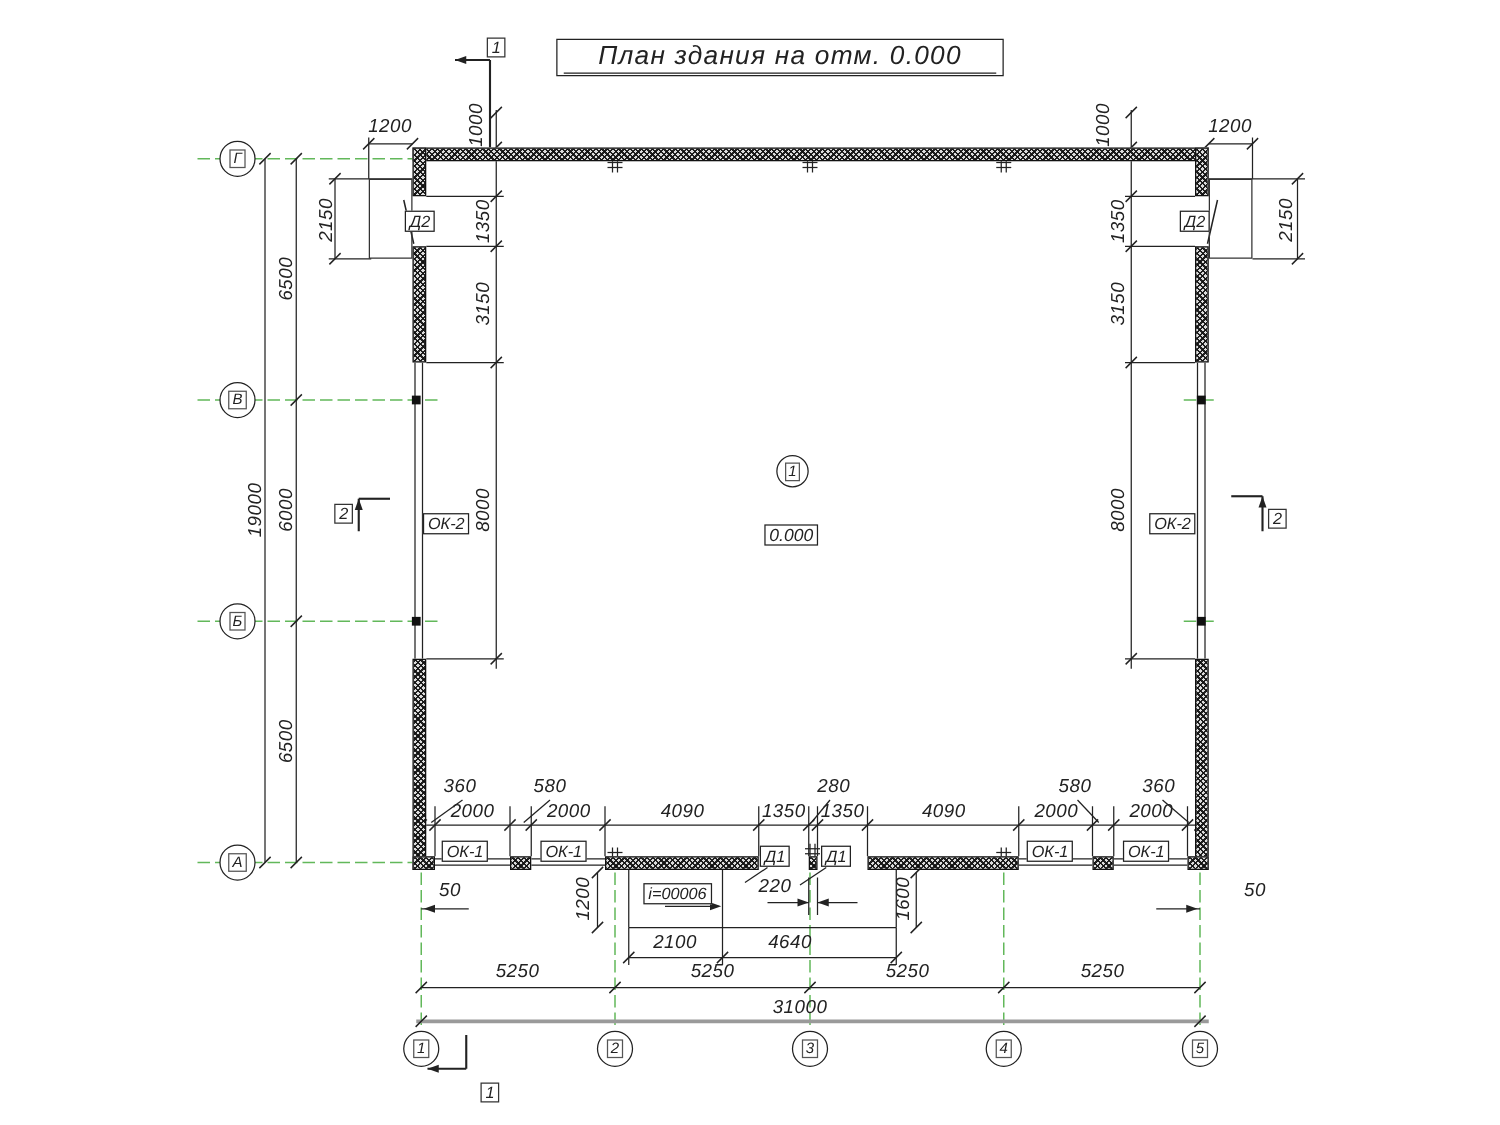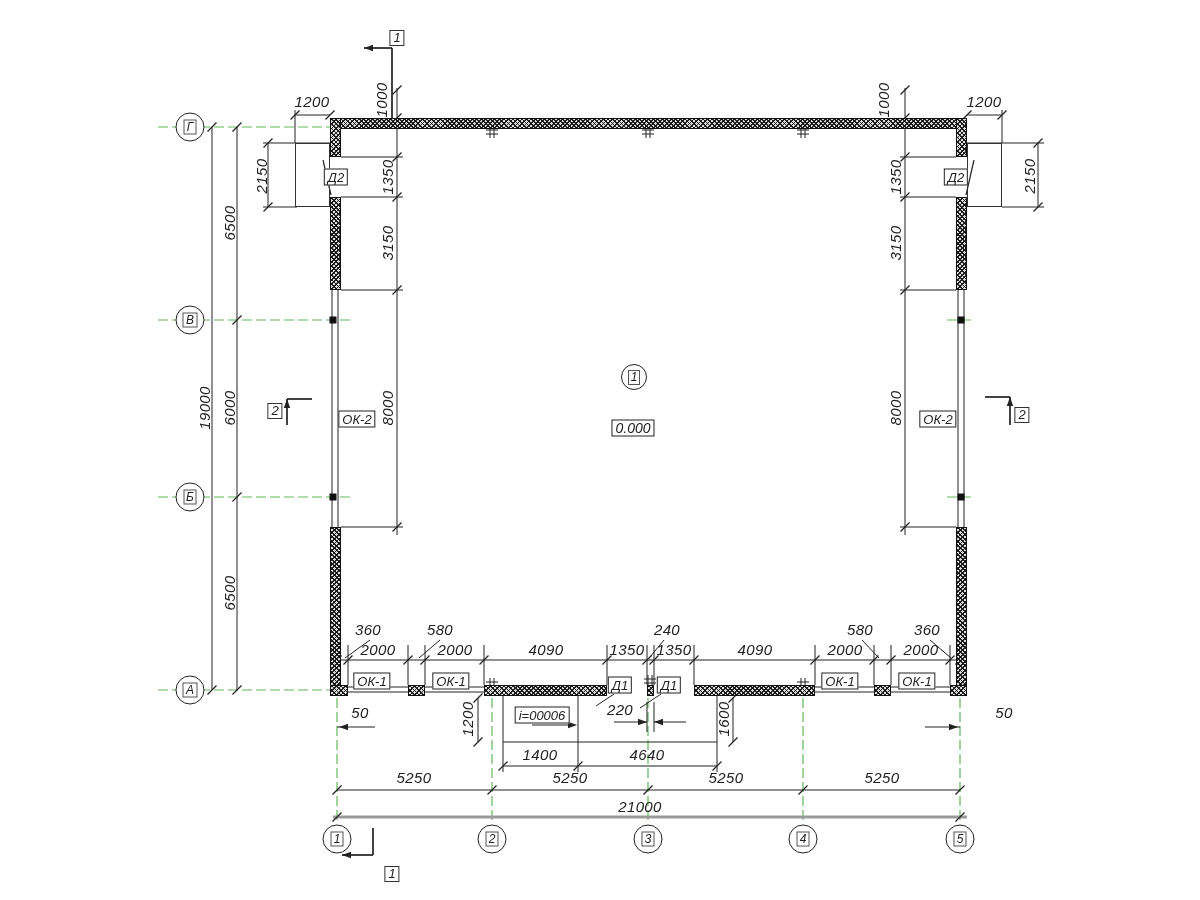--- a/index.html
+++ b/index.html
@@ -236,20 +236,23 @@
       <g>
         <rect x="329.5" y="316.5" width="7" height="7" fill="#111"></rect>
         <rect x="329.5" y="493.5" width="7" height="7" fill="#111"></rect>
         <rect x="957.5" y="316.5" width="7" height="7" fill="#111"></rect>
         <rect x="957.5" y="493.5" width="7" height="7" fill="#111"></rect>
         <rect x="331.5" y="687.5" width="7" height="7" fill="#111"></rect>
         <rect x="955.5" y="687.5" width="7" height="7" fill="#111"></rect>
       </g>
     </svg>
 
+  <div class="title-box">
+    <span>План здания на отм. 0.000</span>
+  </div>
 
   <div class="wall" style="left:330px;top:118px;width:637px;height:11px"></div>
   <div class="wall" style="left:330px;top:118px;width:11px;height:39px"></div>
   <div class="wall" style="left:330px;top:197px;width:11px;height:93px"></div>
   <div class="wall" style="left:330px;top:527px;width:11px;height:169px"></div>
   <div class="wall" style="left:956px;top:118px;width:11px;height:39px"></div>
   <div class="wall" style="left:956px;top:197px;width:11px;height:93px"></div>
   <div class="wall" style="left:956px;top:527px;width:11px;height:169px"></div>
   <div class="wall" style="left:330px;top:685px;width:18px;height:11px"></div>
   <div class="wall" style="left:408px;top:685px;width:17px;height:11px"></div>
@@ -326,39 +329,39 @@
 
   <div class="t" style="left:984px;top:101px">1200</div>
   <div class="t tv" style="left:883px;top:100px">1000</div>
   <div class="t tv" style="left:895px;top:177px">1350</div>
   <div class="t tv" style="left:895px;top:243px">3150</div>
   <div class="t tv" style="left:895px;top:408px">8000</div>
   <div class="t tv" style="left:1029px;top:176px">2150</div>
 
   <div class="t" style="left:368px;top:629px">360</div>
   <div class="t" style="left:440px;top:629px">580</div>
-  <div class="t" style="left:667px;top:629px">240</div>
+  <div class="t" style="left:667px;top:629px">280</div>
   <div class="t" style="left:860px;top:629px">580</div>
   <div class="t" style="left:927px;top:629px">360</div>
 
   <div class="t" style="left:378px;top:649px">2000</div>
   <div class="t" style="left:455px;top:649px">2000</div>
   <div class="t" style="left:546px;top:649px">4090</div>
   <div class="t" style="left:627px;top:649px">1350</div>
   <div class="t" style="left:674px;top:649px">1350</div>
   <div class="t" style="left:755px;top:649px">4090</div>
   <div class="t" style="left:845px;top:649px">2000</div>
   <div class="t" style="left:921px;top:649px">2000</div>
 
   <div class="t" style="left:360px;top:712px">50</div>
   <div class="t" style="left:1004px;top:712px">50</div>
   <div class="t tv" style="left:467px;top:719px">1200</div>
   <div class="t" style="left:620px;top:709px">220</div>
   <div class="t tv" style="left:723px;top:719px">1600</div>
-  <div class="t" style="left:540px;top:754px">1400</div>
-  <div class="t" style="left:647px;top:754px">4640</div>
+  <div class="t" style="left:540px;top:754px">2100</div>
+  <div class="t" style="left:632px;top:754px">4640</div>
   <div class="t" style="left:414px;top:777px">5250</div>
   <div class="t" style="left:570px;top:777px">5250</div>
   <div class="t" style="left:726px;top:777px">5250</div>
   <div class="t" style="left:882px;top:777px">5250</div>
-  <div class="t" style="left:640px;top:806px">21000</div>
+  <div class="t" style="left:640px;top:806px">31000</div>
 
 </div>
 
 </body></html>

